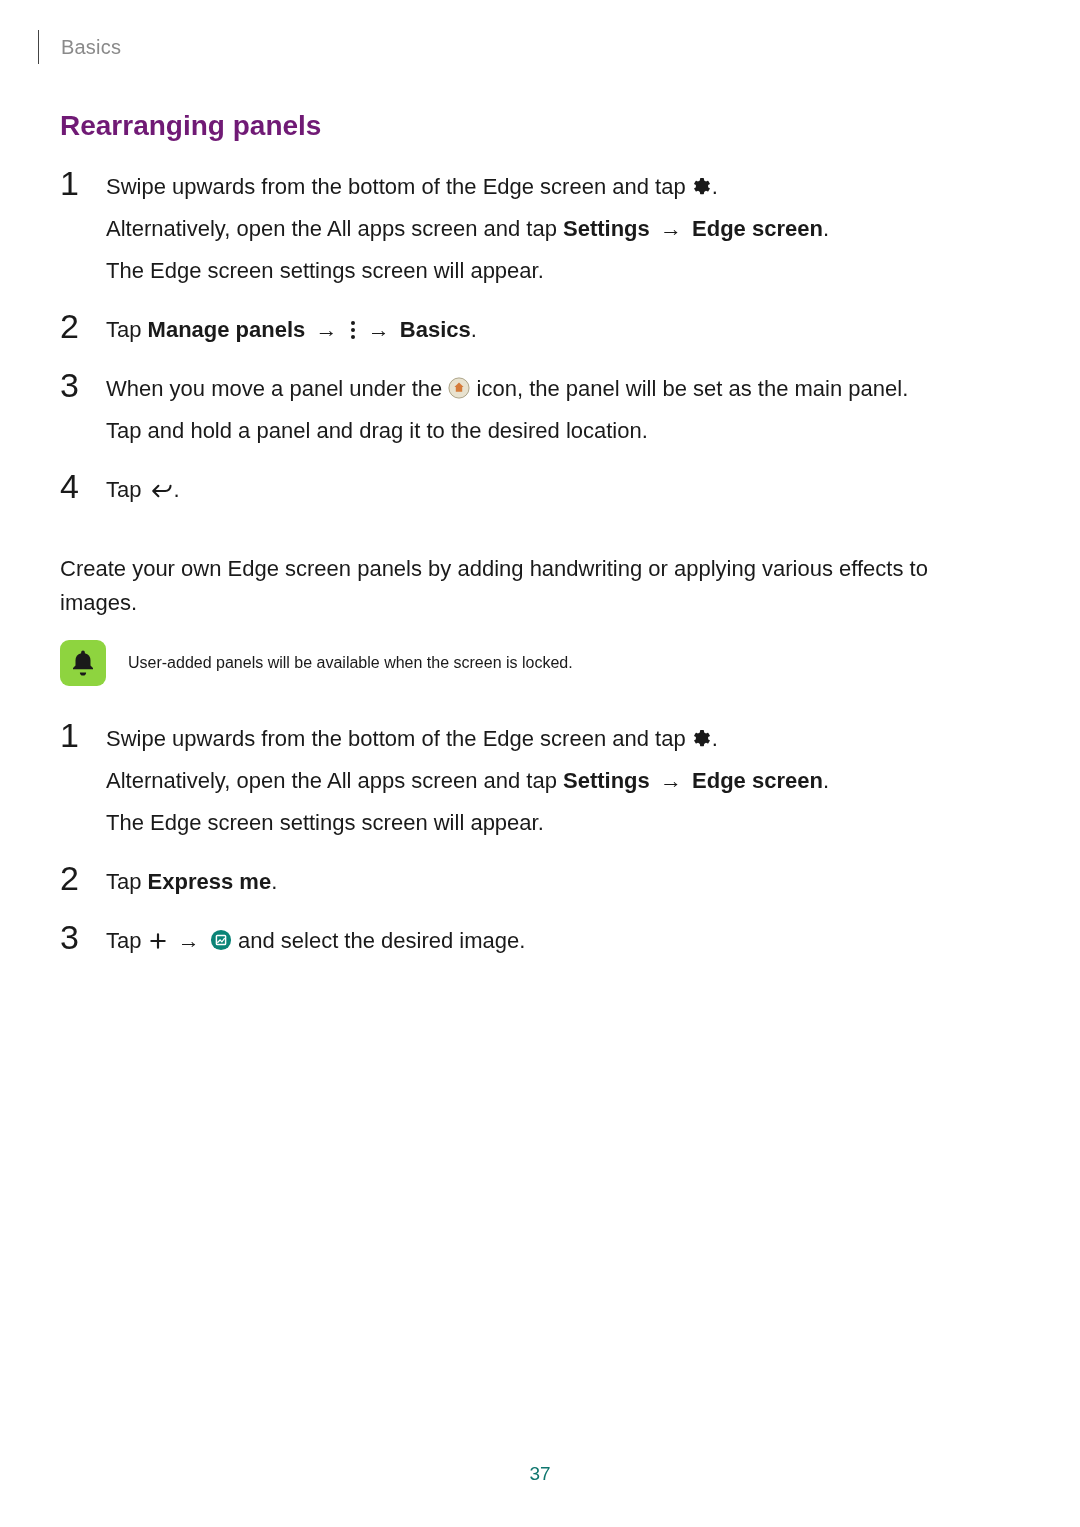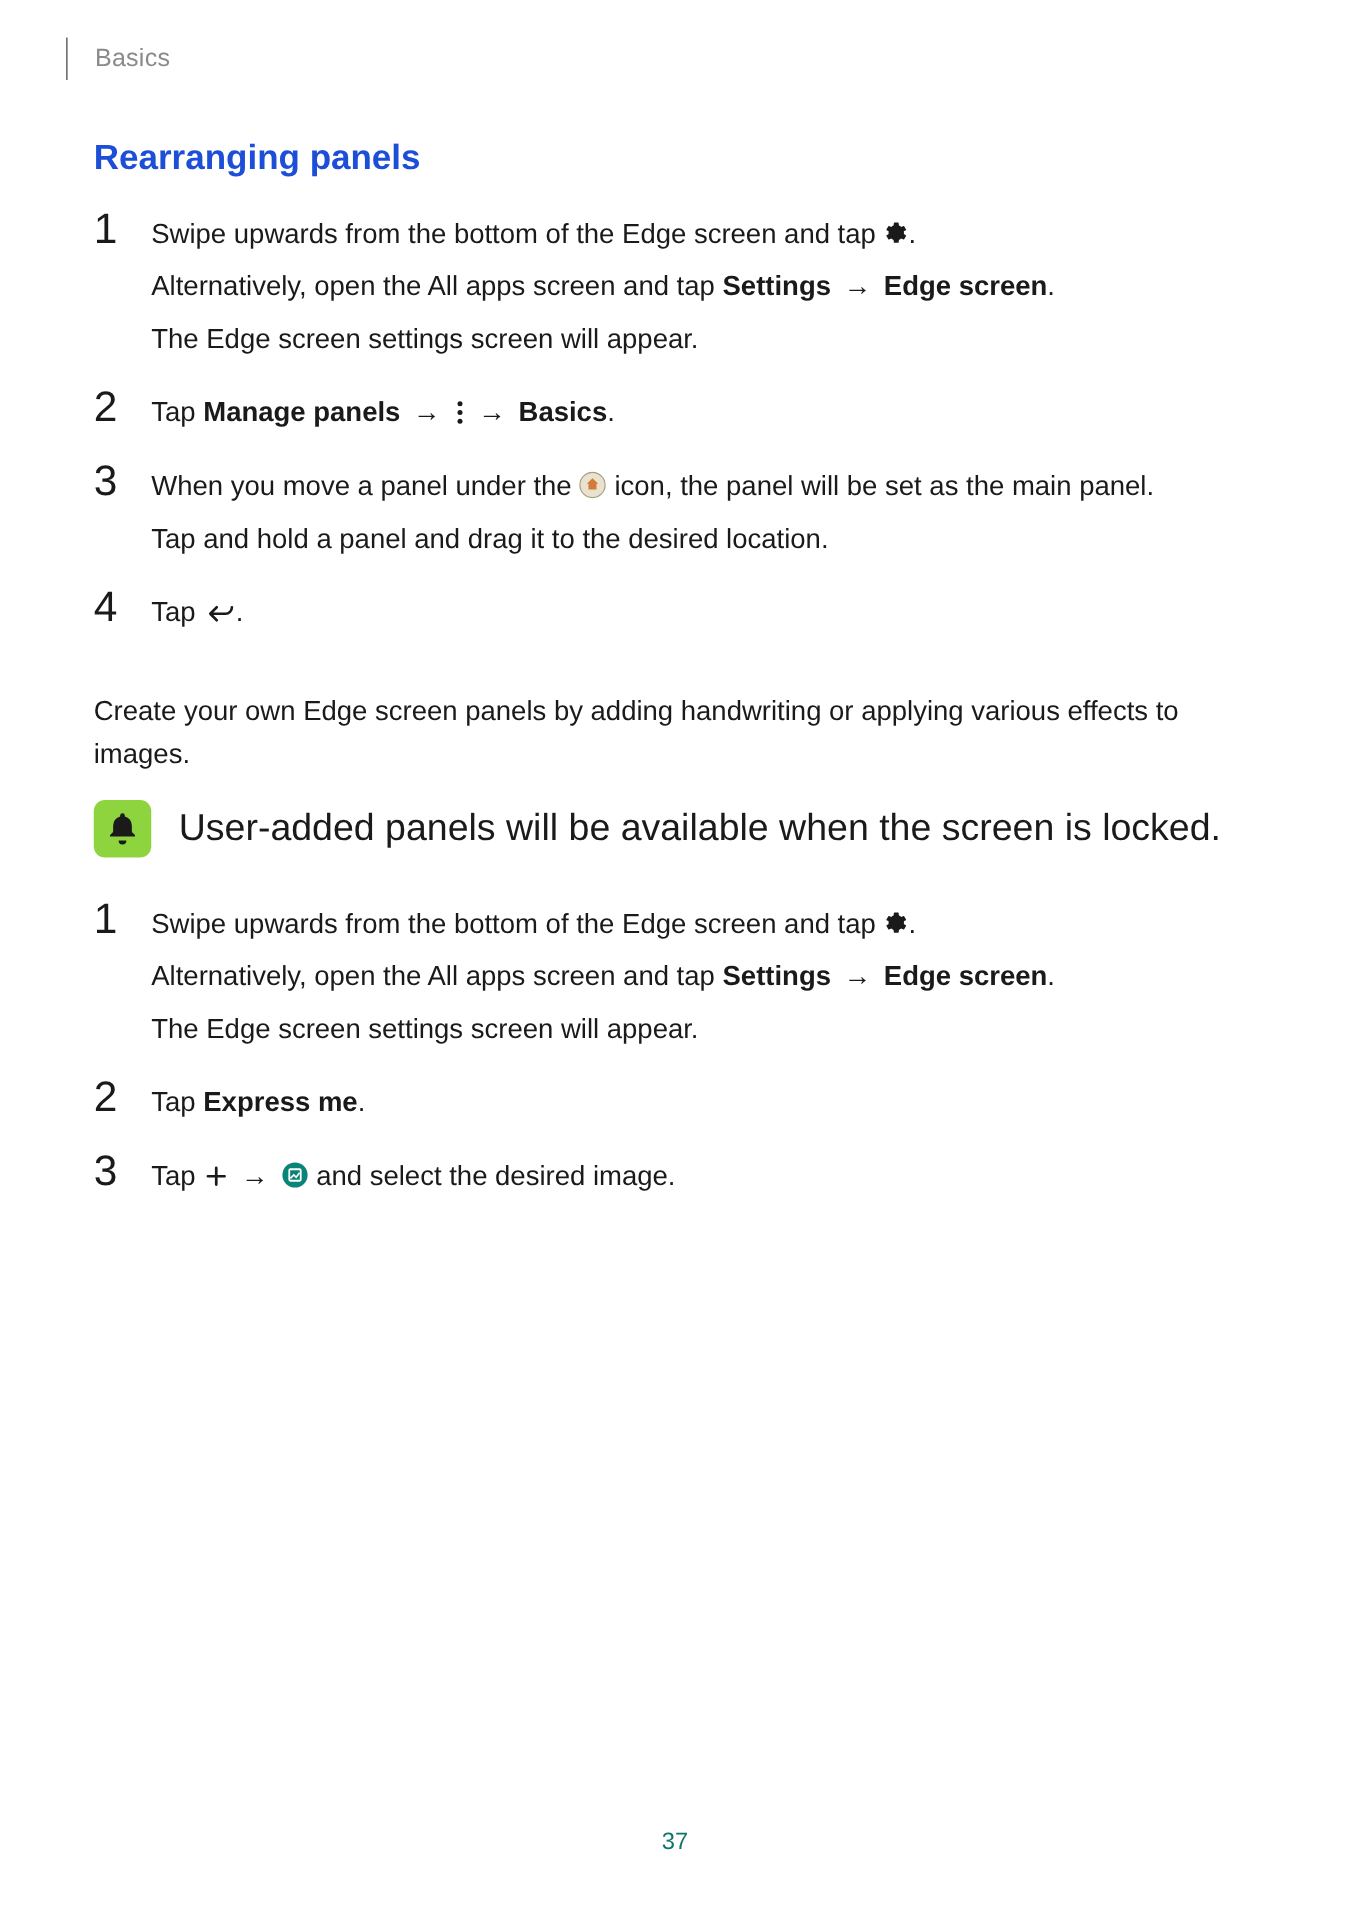--- a/index.html
+++ b/index.html
@@ -8,21 +8,21 @@
     width: 1080px;
     background: #fff;
     font-family: "Segoe UI", "Myriad Pro", Arial, sans-serif;
     color: #1a1a1a;
   }
   .page {
     position: relative;
     width: 1080px;
     height: 1527px;
     box-sizing: border-box;
-    padding: 30px 72px 0 75px;
+    padding: 30px 72px 0 60px;
   }
   .header {
     display: flex;
     align-items: center;
     margin-bottom: 46px;
   }
   .header-rule {
     width: 1px;
     height: 34px;
     background: #444;
@@ -31,21 +31,21 @@
   }
   .header-label {
     font-size: 20px;
     color: #8a8a8a;
     letter-spacing: 0.2px;
   }
   h2.section {
     font-size: 28px;
     font-weight: 700;
     margin: 0 0 26px 0;
-    color: #1d4ed8;
+    color: #701a75;
   }
   .steps {
     list-style: none;
     margin: 0 0 38px 0;
     padding: 0;
   }
   .steps > li {
     display: flex;
     align-items: flex-start;
     margin-bottom: 16px;
@@ -84,21 +84,21 @@
     height: 46px;
     border-radius: 9px;
     background: #8ed43f;
     display: flex;
     align-items: center;
     justify-content: center;
     margin-right: 22px;
     flex: 0 0 auto;
   }
   .note-text {
-    font-size: 30px;
+    font-size: 16px;
     line-height: 30px;
   }
   .page-number {
     position: absolute;
     bottom: 42px;
     left: 0;
     right: 0;
     text-align: center;
     font-size: 19px;
     color: #0f766e;

